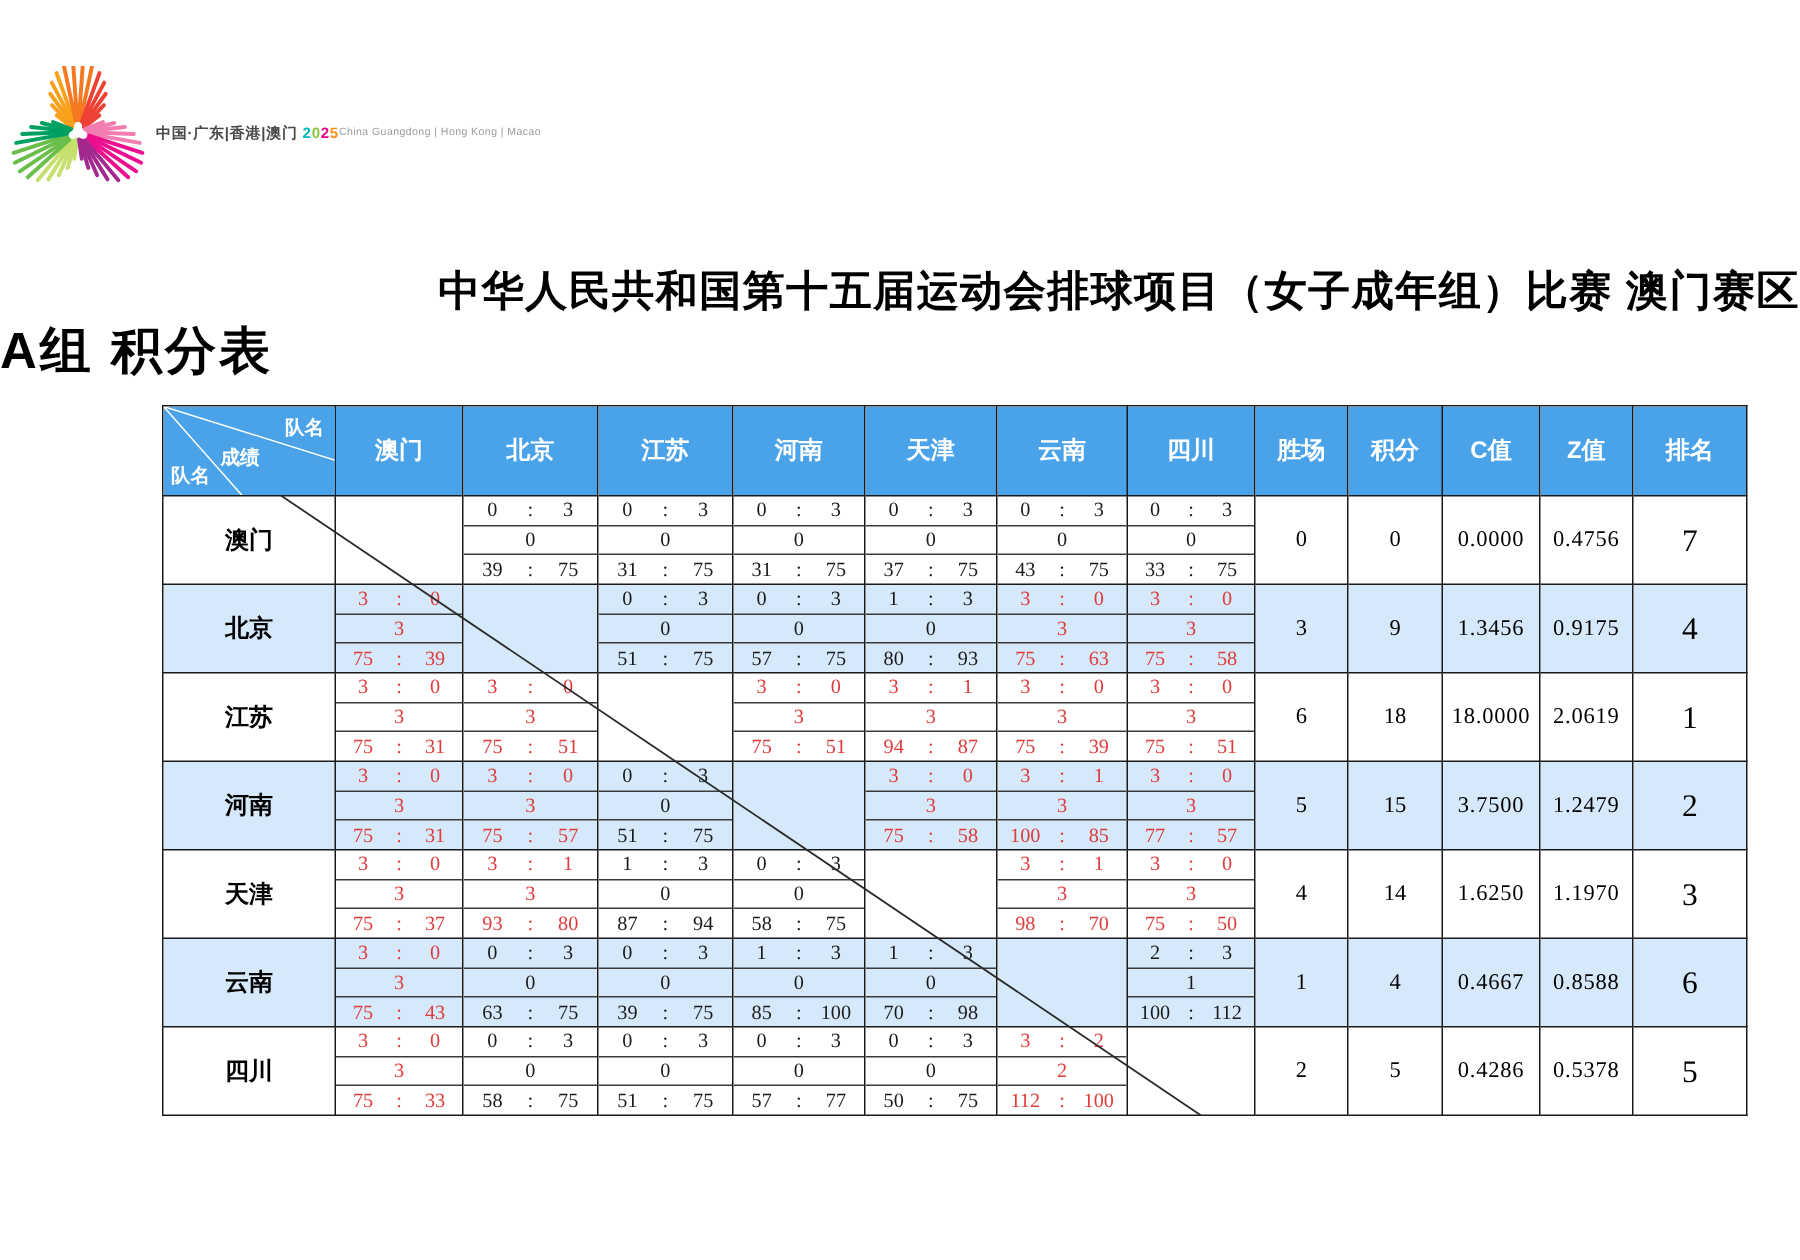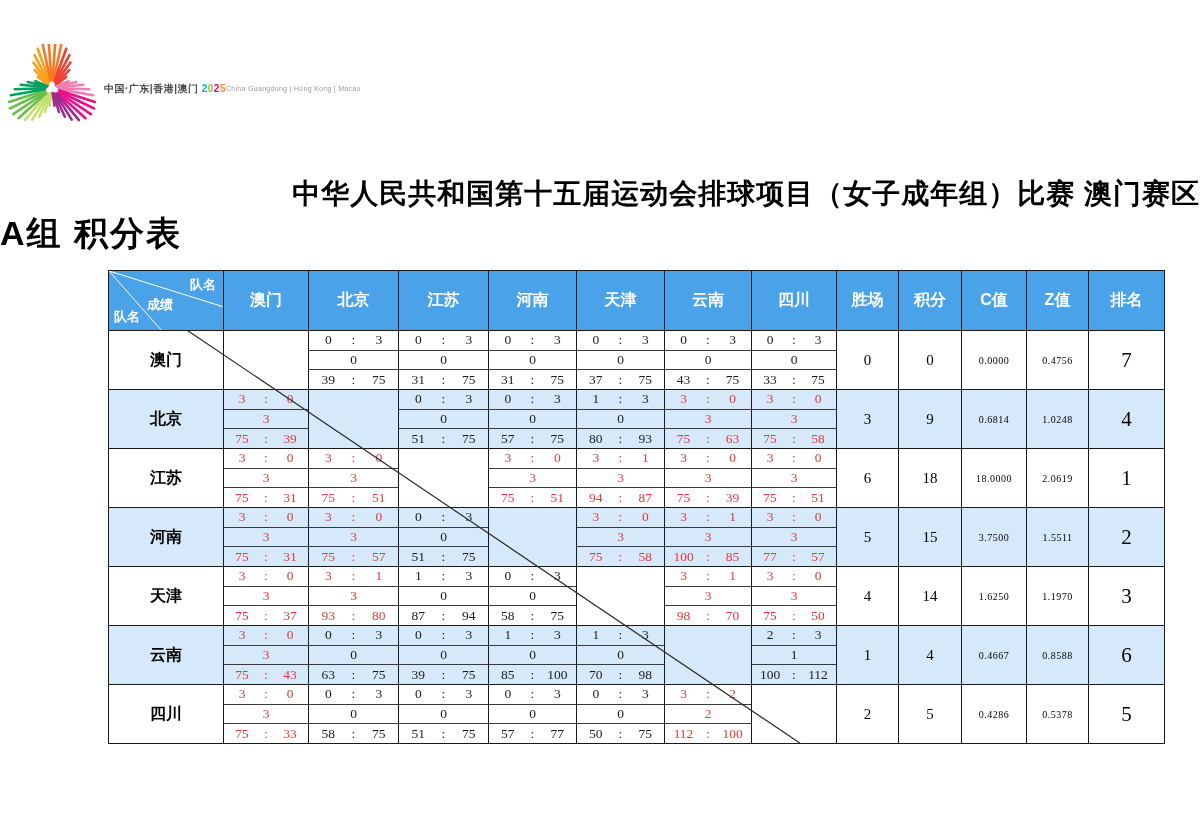--- a/index.html
+++ b/index.html
@@ -37,21 +37,21 @@
 
   .mc { height:100%; display:flex; flex-direction:column; color:#1a1a1a; }
   .mc.win { color:#e03a3a; }
   .mr { flex:1; display:flex; align-items:center; justify-content:center;
         font-family:"Liberation Serif", serif; font-size:13.5px; }
   .mr.sep { border-bottom:1px solid #3a3a3a; }
   .mr.pair { display:grid; grid-template-columns:1fr 12px 1fr; align-items:center; }
   .mr.pair span { text-align:center; }
 
   td.wins, td.pts   { font-family:"Liberation Serif", serif; font-size:15px; }
-  td.cval, td.zval  { font-family:"Liberation Serif", serif; font-size:10px; letter-spacing:.5px; }
+  td.cval, td.zval  { font-family:"Liberation Serif", serif; font-size:15px; letter-spacing:.5px; }
   td.rank           { font-family:"Liberation Serif", serif; font-size:21px; }
 
   .diag-overlay { position:absolute; left:0; top:0; pointer-events:none; }
 </style>
 </head>
 <body>
 
 <div class="logo-wrap">
   <svg id="burst" class="logo-burst" viewBox="0 0 104 88">
       <line x1="48.1" y1="40.9" x2="37.8" y2="32.9" stroke="#f9a11b" stroke-width="2.6" stroke-linecap="round"></line>
@@ -334,22 +334,22 @@
               <div class="mr sep">3</div>
               <div class="mr pair">
                 <span>75</span>
                 <span>:</span>
                 <span>58</span>
               </div>
             </div>
           </td>
           <td class="wins">3</td>
           <td class="pts">9</td>
-          <td class="cval">0.6814</td>
-          <td class="zval">1.0248</td>
+          <td class="cval">1.3456</td>
+          <td class="zval">0.9175</td>
           <td class="rank">4</td>
         </tr>
         <tr>
           <td class="team">江苏</td>
           <td>
             <div class="mc win">
               <div class="mr pair sep">
                 <span>3</span>
                 <span>:</span>
                 <span>0</span>
@@ -533,21 +533,21 @@
               <div class="mr pair">
                 <span>77</span>
                 <span>:</span>
                 <span>57</span>
               </div>
             </div>
           </td>
           <td class="wins">5</td>
           <td class="pts">15</td>
           <td class="cval">3.7500</td>
-          <td class="zval">1.5511</td>
+          <td class="zval">1.2479</td>
           <td class="rank">2</td>
         </tr>
         <tr>
           <td class="team">天津</td>
           <td>
             <div class="mc win">
               <div class="mr pair sep">
                 <span>3</span>
                 <span>:</span>
                 <span>0</span>

